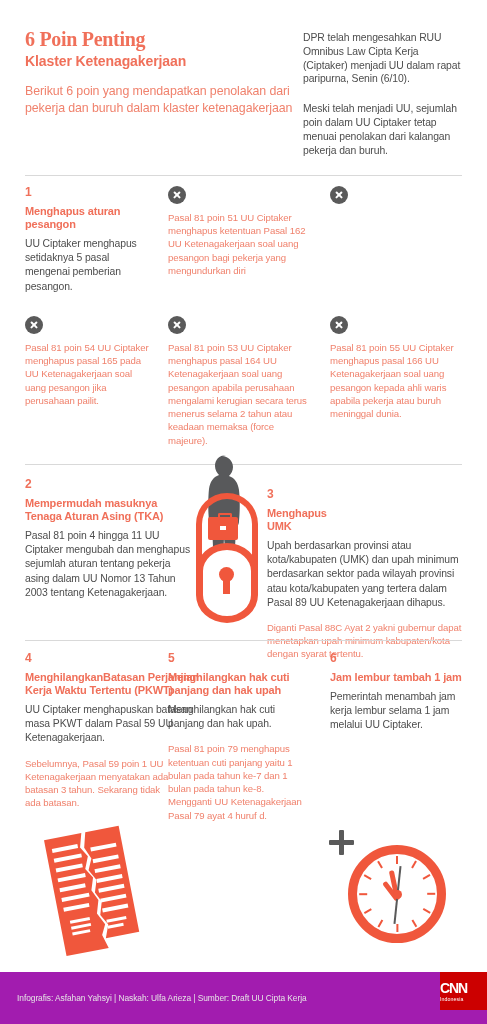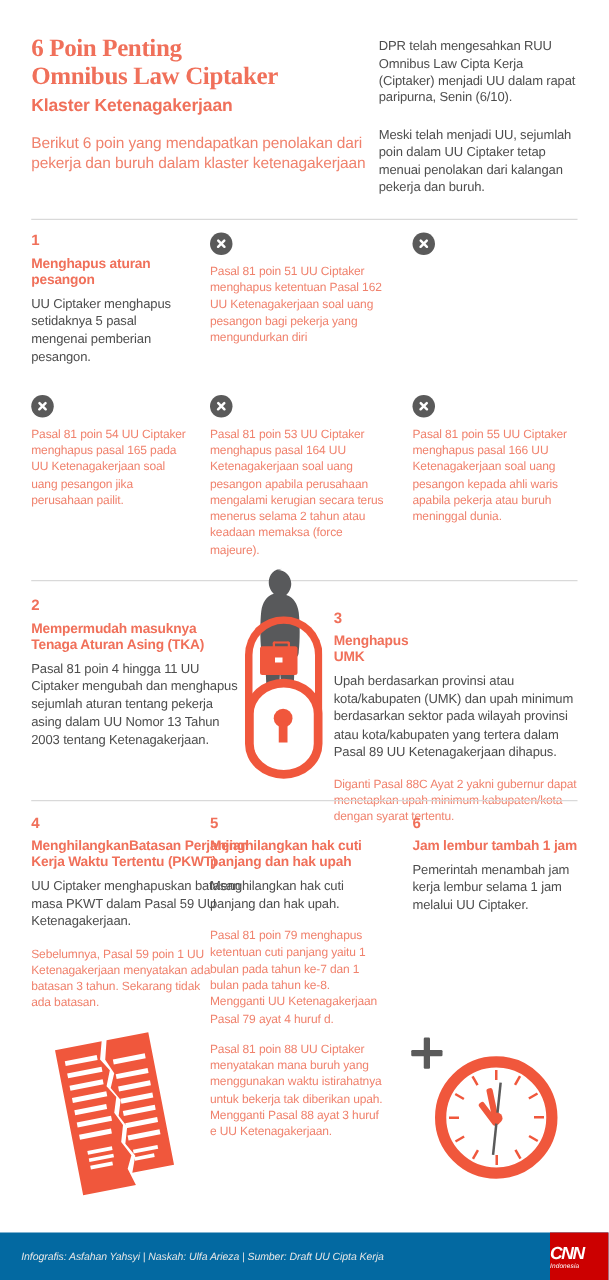--- a/index.html
+++ b/index.html
@@ -278,23 +278,22 @@
     background: #5a5a5a;
     border-radius: 1px;
   }
   .plus::before { left: 0; top: 10px; width: 25px; height: 5px; }
   .plus::after  { left: 10px; top: 0; width: 5px; height: 25px; }
 
   
   .footer {
     position: absolute;
     left: 0; bottom: 0;
-    width: 487px; height: 38px;
-    background: #0369a1;
-    font-style: italic;
+    width: 487px; height: 52px;
+    background: #a21caf;
   }
   .footer-text {
     position: absolute;
     left: 17px; top: 50%;
     transform: translateY(-50%);
     color: #e6e6e6;
     font-size: 8.4px;
     letter-spacing: -0.05px;
     white-space: nowrap;
   }
@@ -323,21 +322,20 @@
 </style>
 </head>
 <body>
 
 <div class="page">
 
   <div class="header">
     <div class="title-block">
       <div class="title-main">
         <div>6 Poin Penting</div>
-        <div>Omnibus Law Ciptaker</div>
       </div>
       <div class="title-sub">Klaster Ketenagakerjaan</div>
       <div class="title-lede">Berikut 6 poin yang mendapatkan penolakan dari pekerja dan buruh dalam klaster ketenagakerjaan</div>
     </div>
     <div class="header-right">
       <p>DPR telah mengesahkan RUU Omnibus Law Cipta Kerja (Ciptaker) menjadi UU dalam rapat paripurna, Senin (6/10).</p>
       <p>Meski telah menjadi UU, sejumlah poin dalam UU Ciptaker tetap menuai penolakan dari kalangan pekerja dan buruh.</p>
     </div>
   </div>
 
@@ -449,21 +447,20 @@
         <rect x="72" y="110" width="16" height="3"></rect>
       </g>
     </g>
   </svg>
 
   <div class="s5">
     <div class="num">5</div>
     <div class="sec-title">Menghilangkan hak cuti panjang dan hak upah</div>
     <div class="body-dark">Menghilangkan hak cuti panjang dan hak upah.</div>
     <div class="body-orange spaced">Pasal 81 poin 79 menghapus ketentuan cuti panjang yaitu 1 bulan pada tahun ke-7 dan 1 bulan pada tahun ke-8. Mengganti UU Ketenagakerjaan Pasal 79 ayat 4 huruf d.</div>
-    <div class="body-orange spaced">Pasal 81 poin 88 UU Ciptaker menyatakan mana buruh yang menggunakan waktu istirahatnya untuk bekerja tak diberikan upah. Mengganti Pasal 88 ayat 3 huruf e UU Ketenagakerjaan.</div>
   </div>
 
   <div class="s6">
     <div class="num">6</div>
     <div class="sec-title">Jam lembur tambah 1 jam</div>
     <div class="body-dark">Pemerintah menambah jam kerja lembur selama 1 jam melalui UU Ciptaker.</div>
   </div>
 
   <div class="plus"></div>
   <div class="clock">

